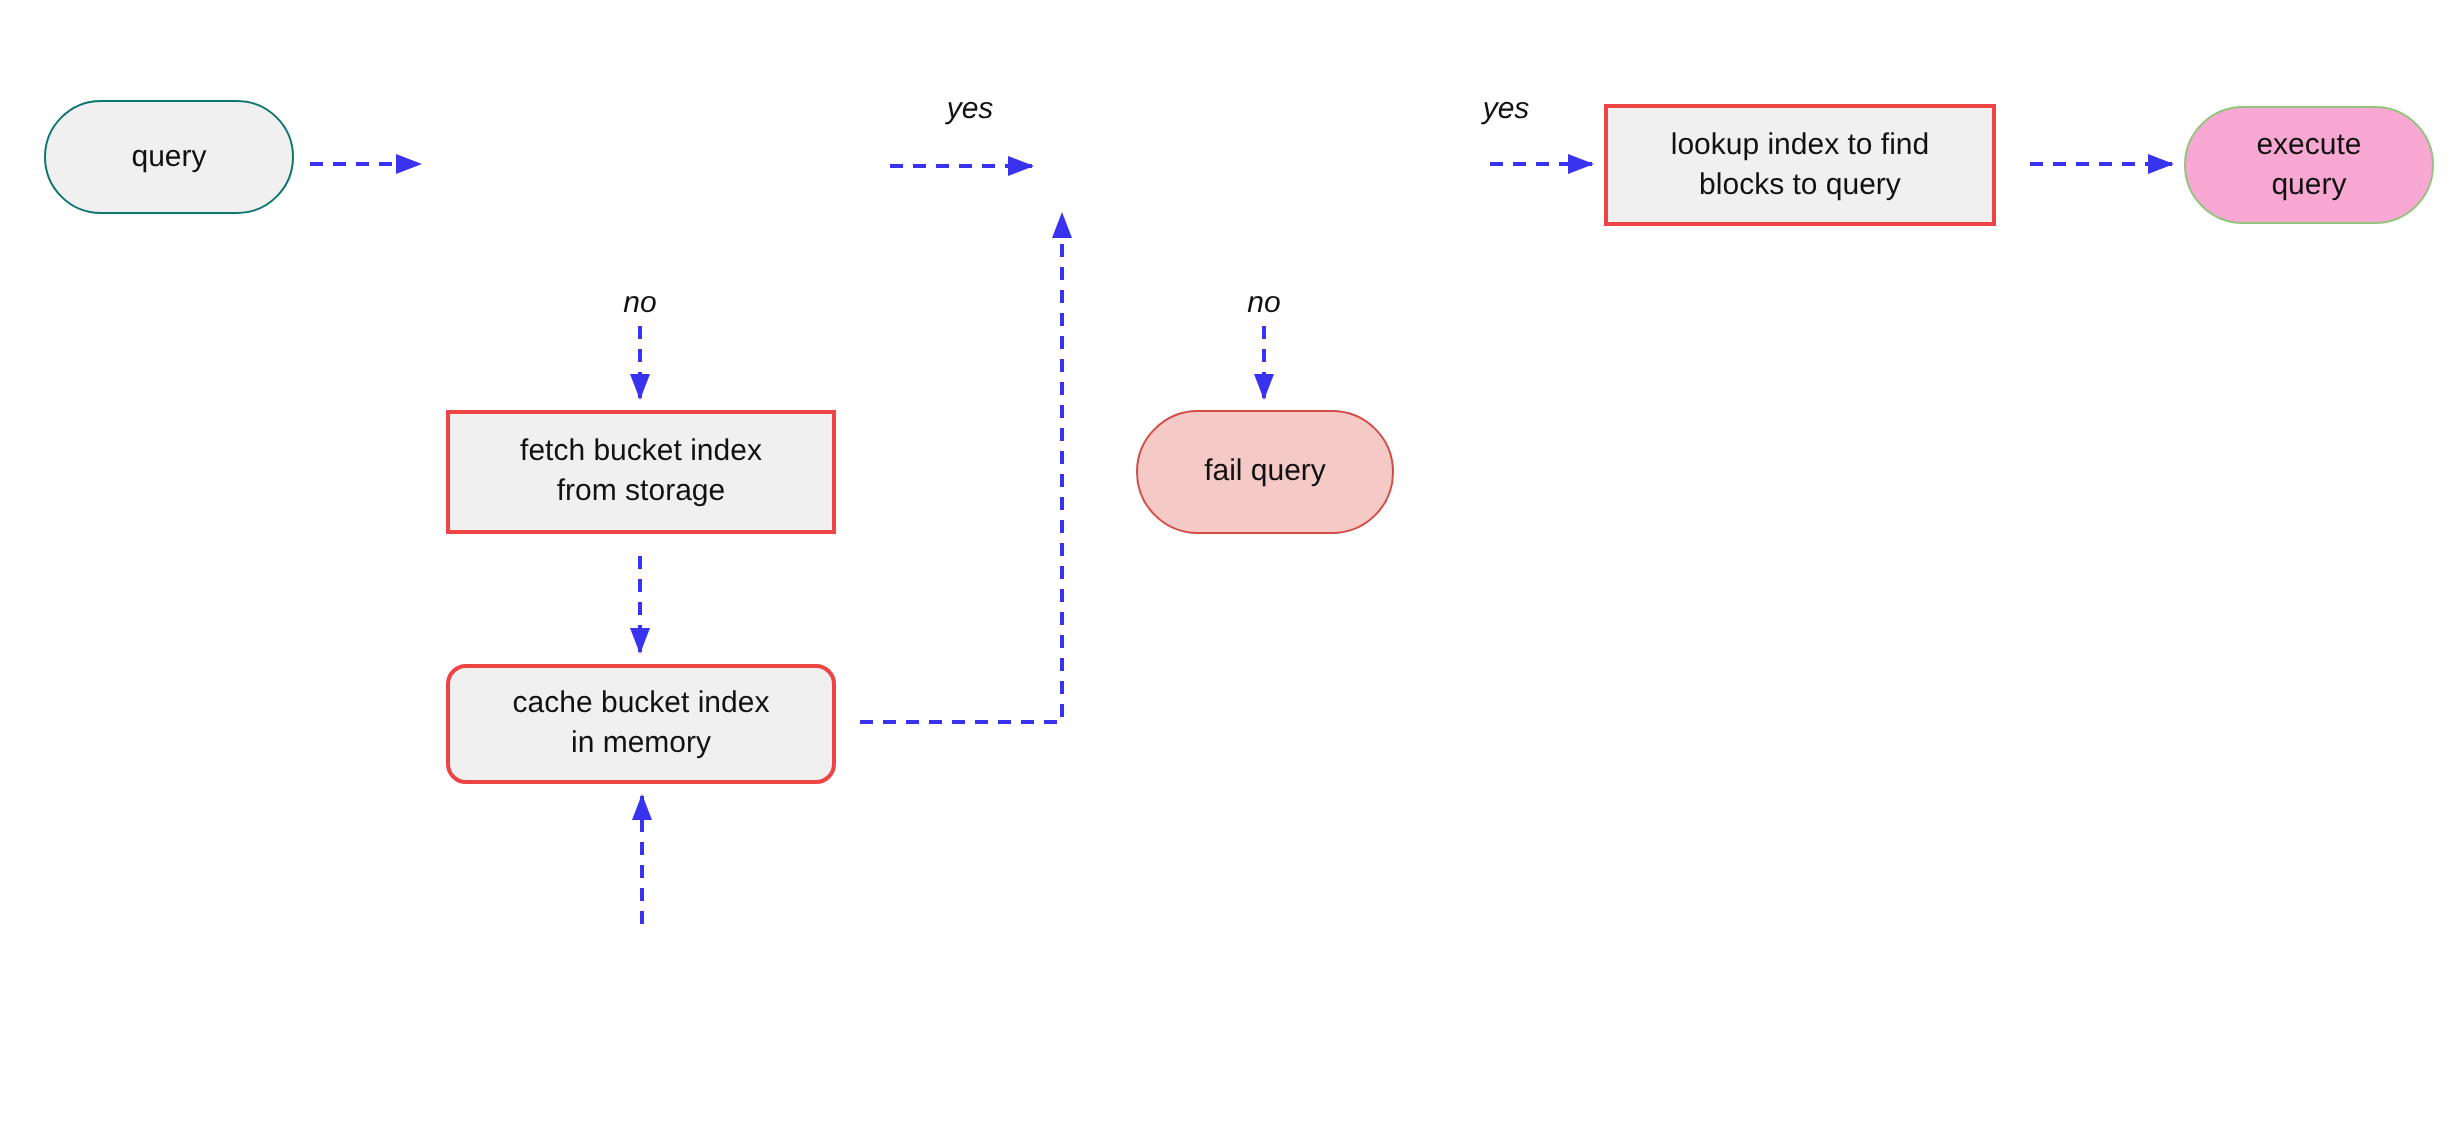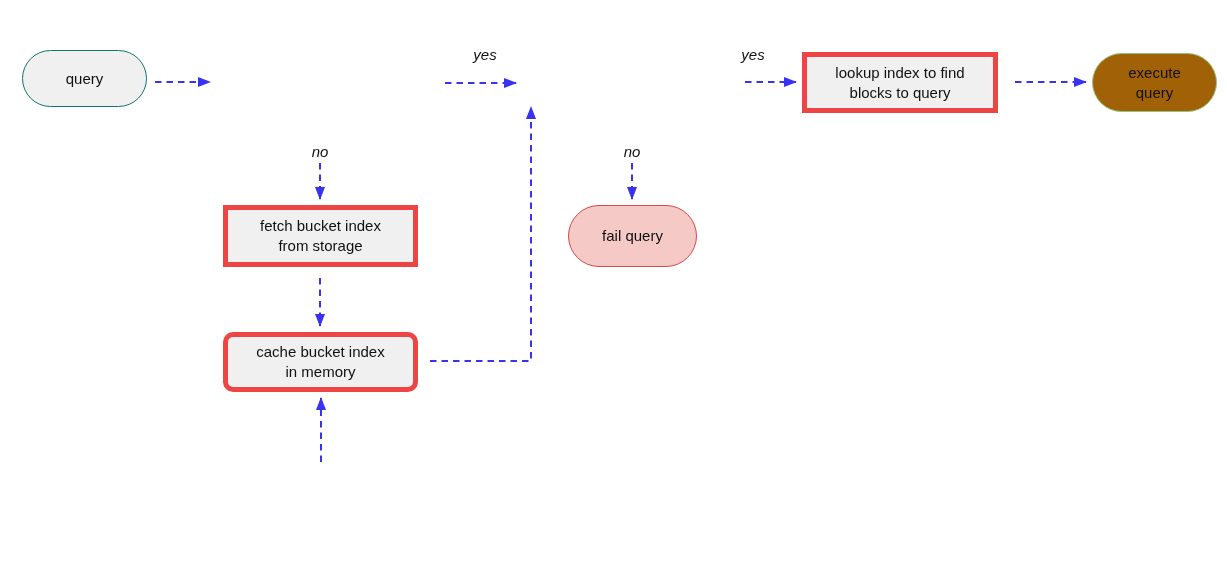--- a/index.html
+++ b/index.html
@@ -6,23 +6,23 @@
   .canvas {
     position:relative; width:1227px; height:569px; background:#ffffff;
     font-family:"Liberation Sans", sans-serif; color:#111111; overflow:hidden;
   }
   .node {
     position:absolute; display:flex; align-items:center; justify-content:center;
     text-align:center; font-size:15px; line-height:20px; white-space:pre-line;
     box-sizing:border-box;
   }
   .pill  { background:#f0f0f0; border:1px solid #0f766e; border-radius:30px; }
-  .pill.green { background:#a16207; border-color:#93c47d; }
+  .pill.green { background:#f9a8d4; border-color:#93c47d; }
   .pill.red   { background:#f4c9c6; border-color:#d24b47; }
-  .proc  { background:#f0f0f0; border:5px solid #ef4444; }
+  .proc  { background:#f0f0f0; border:2px solid #ef4444; }
   .dnode { position:absolute; }
   .dnode svg { position:absolute; left:0; top:0; }
   .dtext {
     position:absolute; left:0; top:0; right:0; bottom:0;
     display:flex; align-items:center; justify-content:center;
     text-align:center; font-size:15px; line-height:20px; white-space:pre-line;
   }
   .elabel {
     position:absolute; font-style:italic; font-size:15px; line-height:21px;
     white-space:pre-line;

